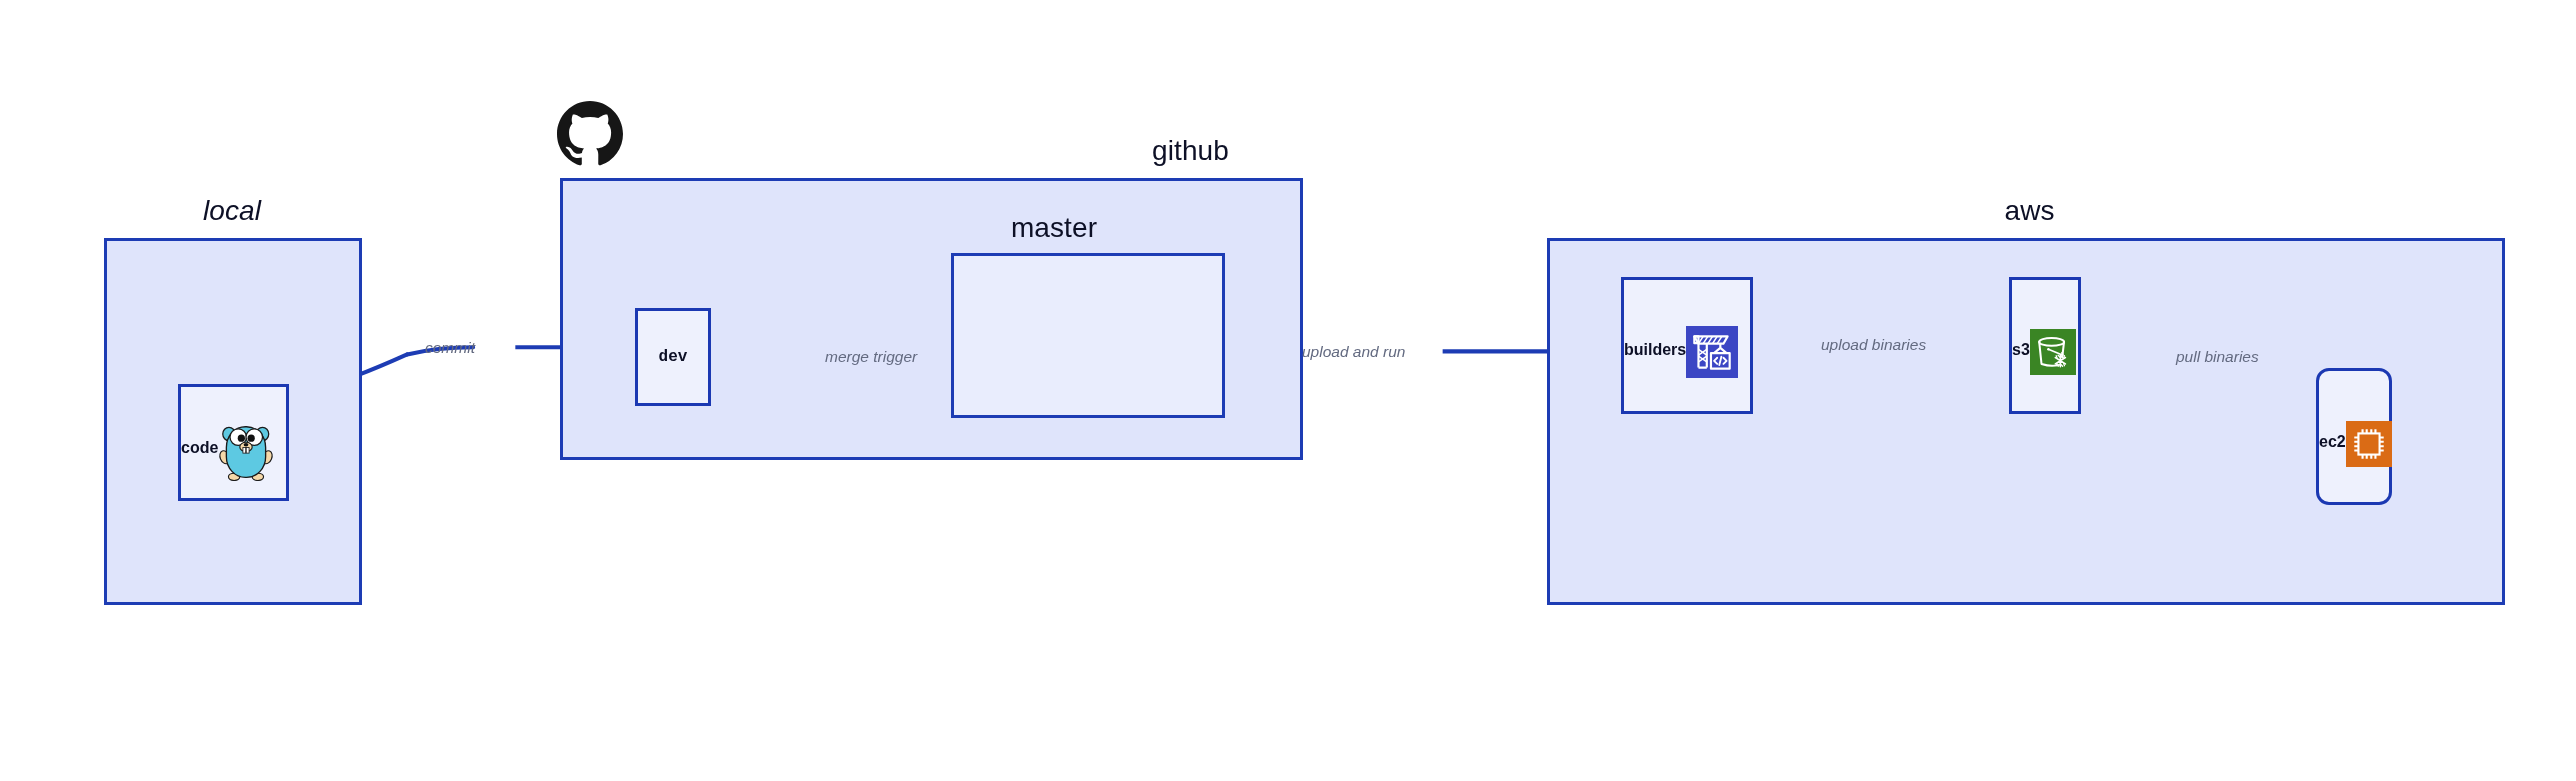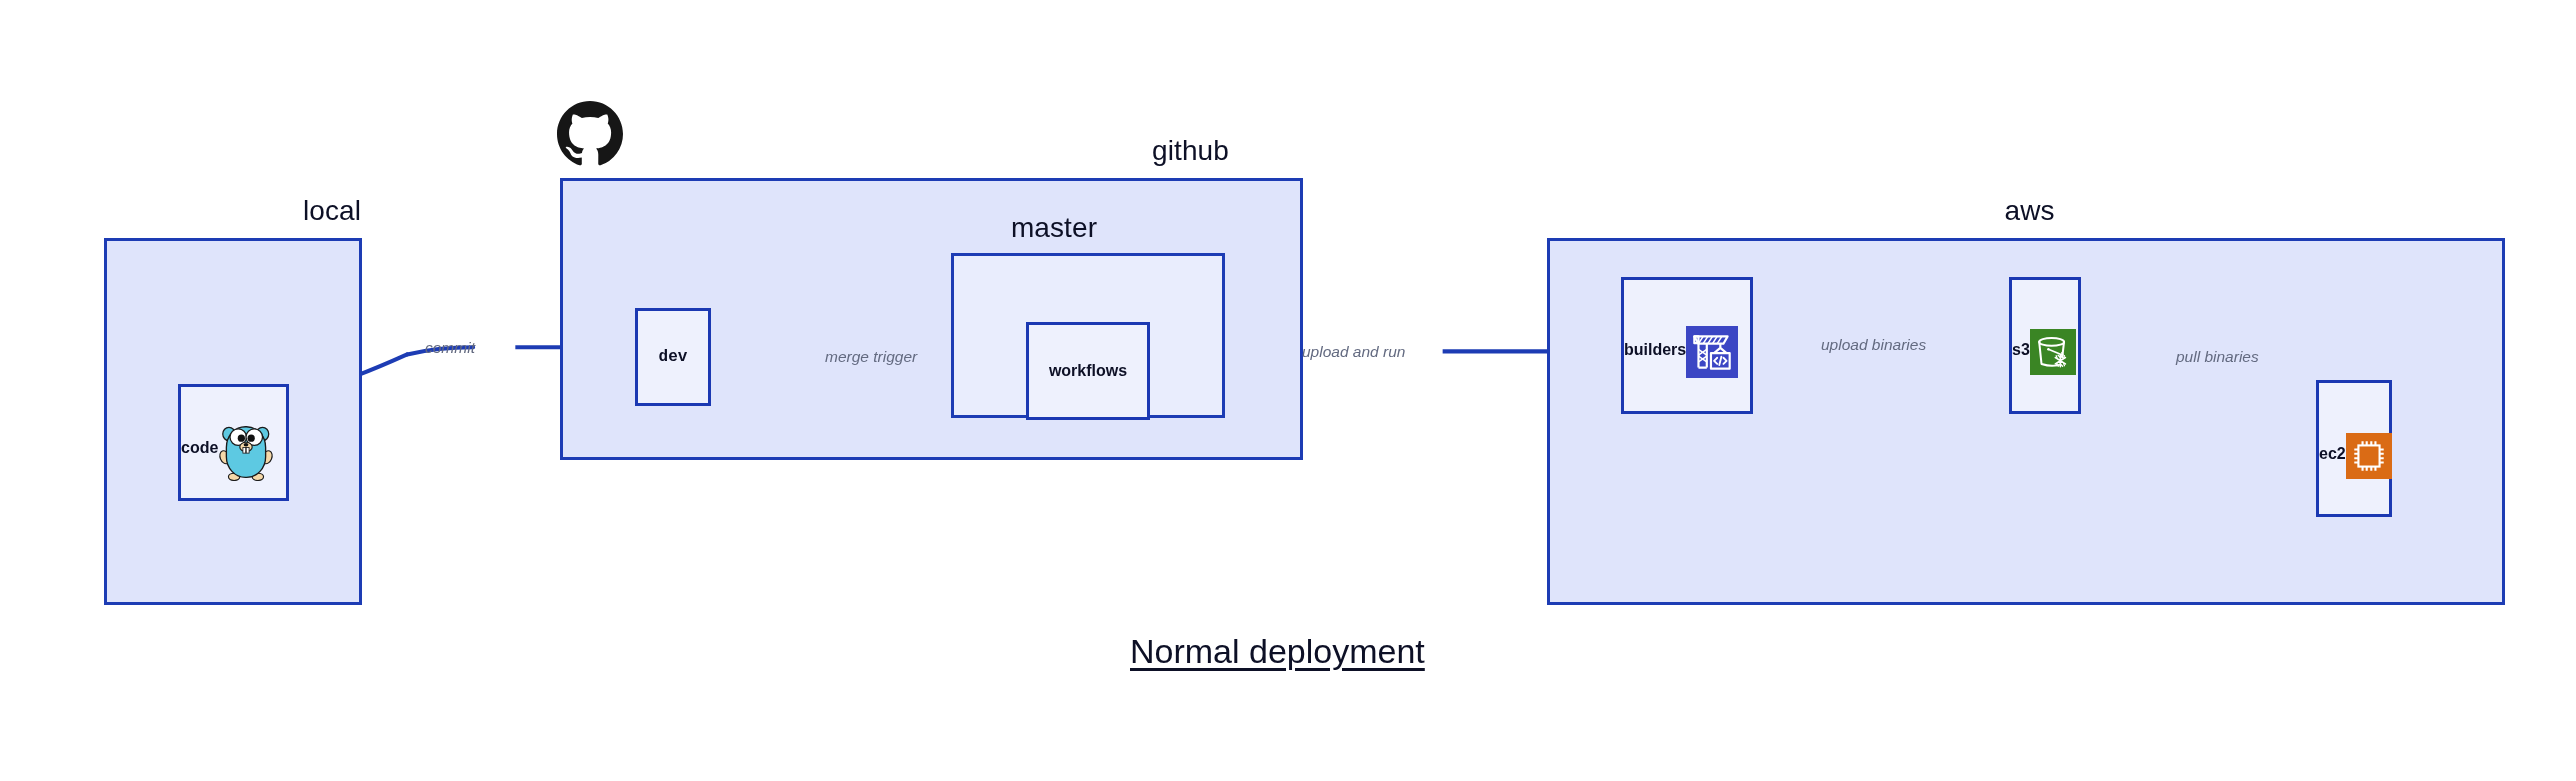--- a/index.html
+++ b/index.html
@@ -130,21 +130,21 @@
       <path d="M 3403,670 L 3512,670" fill="none" stroke="#1d3cb4" stroke-width="8" stroke-linecap="butt"></path>
       <path d="M 3779,670 L 3898,670" fill="none" stroke="#1d3cb4" stroke-width="8" stroke-linecap="butt" marker-end="url(#arrowhead)"></path>
     </g>
 
     <g>
       <path d="M 4073,665 C 4150,668 4200,675 4217,679" fill="none" stroke="#1d3cb4" stroke-width="8" stroke-linecap="round"></path>
       <path d="M 4320,700 C 4390,740 4450,785 4494,815" fill="none" stroke="#1d3cb4" stroke-width="8" stroke-linecap="round" marker-end="url(#arrowhead)"></path>
     </g>
   </svg>
 
-  <div class="group-label" style="left:103px; top:197px; width:258px; text-align:right;">local</div>
+  <div class="group-label" style="left:103px; top:197px; width:258px; text-align:center;font-style:italic;">local</div>
 
   <div class="group" style="left:104px; top:238px; width:258px; height:367px;"></div>
 
   <div class="node" style="left:178px; top:384px; width:111px; height:117px; padding-top:10px;">
     <span class="node-label">code</span>
     <span class="node-icon" style="margin-top:6.2px;">
       <svg width="56" height="63" viewBox="0 0 108 122" xmlns="http://www.w3.org/2000/svg">
 
         <ellipse cx="21" cy="31" rx="12" ry="13" fill="#5dc9e2" stroke="#1a1a1a" stroke-width="2.4"></ellipse>
 
@@ -183,23 +183,20 @@
   <div class="group" style="left:560px; top:178px; width:743px; height:282px;"></div>
 
   <div class="node" style="left:635px; top:308px; width:76px; height:98px; justify-content:center;font-family:Liberation Mono, monospace;">
     <span class="node-label">dev</span>
   </div>
 
   <div class="group-label" style="left:951px; top:214px; width:206px; text-align:center;">master</div>
 
   <div class="group nested" style="left:951px; top:253px; width:274px; height:165px;"></div>
 
-  <div class="node" style="left:1026px; top:322px; width:124px; height:98px; justify-content:center;">
-    <span class="node-label">workflows</span>
-  </div>
 
   <div class="group-label" style="left:1875px; top:197px; width:309px; text-align:center;">aws</div>
 
   <div class="group" style="left:1547px; top:238px; width:958px; height:367px;"></div>
 
   <div class="node" style="left:1621px; top:277px; width:132px; height:137px; padding-top:8.2px;">
     <span class="node-label">builders</span>
     <span class="node-icon" style="margin-top:7.2px;">
       <svg width="52" height="52" viewBox="0 0 100 100" xmlns="http://www.w3.org/2000/svg">
         <rect width="100" height="100" fill="#3b46c4"></rect>
@@ -248,21 +245,21 @@
 
         <g stroke="#ffffff" stroke-width="3.4" stroke-linecap="round">
           <path d="M66 56 V82 M55 62 L77 76 M77 62 L55 76"></path>
           <path d="M66 62 L61 57 M66 62 L71 57 M66 76 L61 81 M66 76 L71 81" stroke-width="2.8"></path>
           <path d="M59 63 L57 58 M73 63 L75 58 M59 75 L57 80 M73 75 L75 80" stroke-width="2.6"></path>
         </g>
       </svg>
     </span>
   </div>
 
-  <div class="node" style="left:2316px; top:380px; width:76px; height:137px; padding-top:10px;">
+  <div class="node" style="left:2316px; top:368px; width:76px; height:137px; padding-top:10px;border-radius:13px;">
     <span class="node-label">ec2</span>
     <span class="node-icon" style="margin-top:7.2px;">
       <svg width="46" height="46" viewBox="0 0 100 100" xmlns="http://www.w3.org/2000/svg">
         <rect width="100" height="100" fill="#da6b15"></rect>
         <g stroke="#ffffff" stroke-width="4.6" fill="none" stroke-linecap="butt">
 
           <rect x="27" y="27" width="46" height="46"></rect>
 
           <path d="M36 18 V27 M45 18 V27 M55 18 V27 M64 18 V27"></path>
 
@@ -279,16 +276,15 @@
   <span class="edge-label" style="left:425px; top:340px;">commit</span>
 
   <span class="edge-label" style="left:825px; top:349px;">merge trigger</span>
 
   <span class="edge-label" style="left:1302px; top:344px;">upload and run</span>
 
   <span class="edge-label" style="left:1812px; top:337px;margin-left:9px;">upload binaries</span>
 
   <span class="edge-label" style="left:2176px; top:349px;">pull binaries</span>
 
-  <div id="diagram-title" style="left:1130px; top:634px;">Normal deployment</div>
 
 </div>
 
 
 </body></html>

